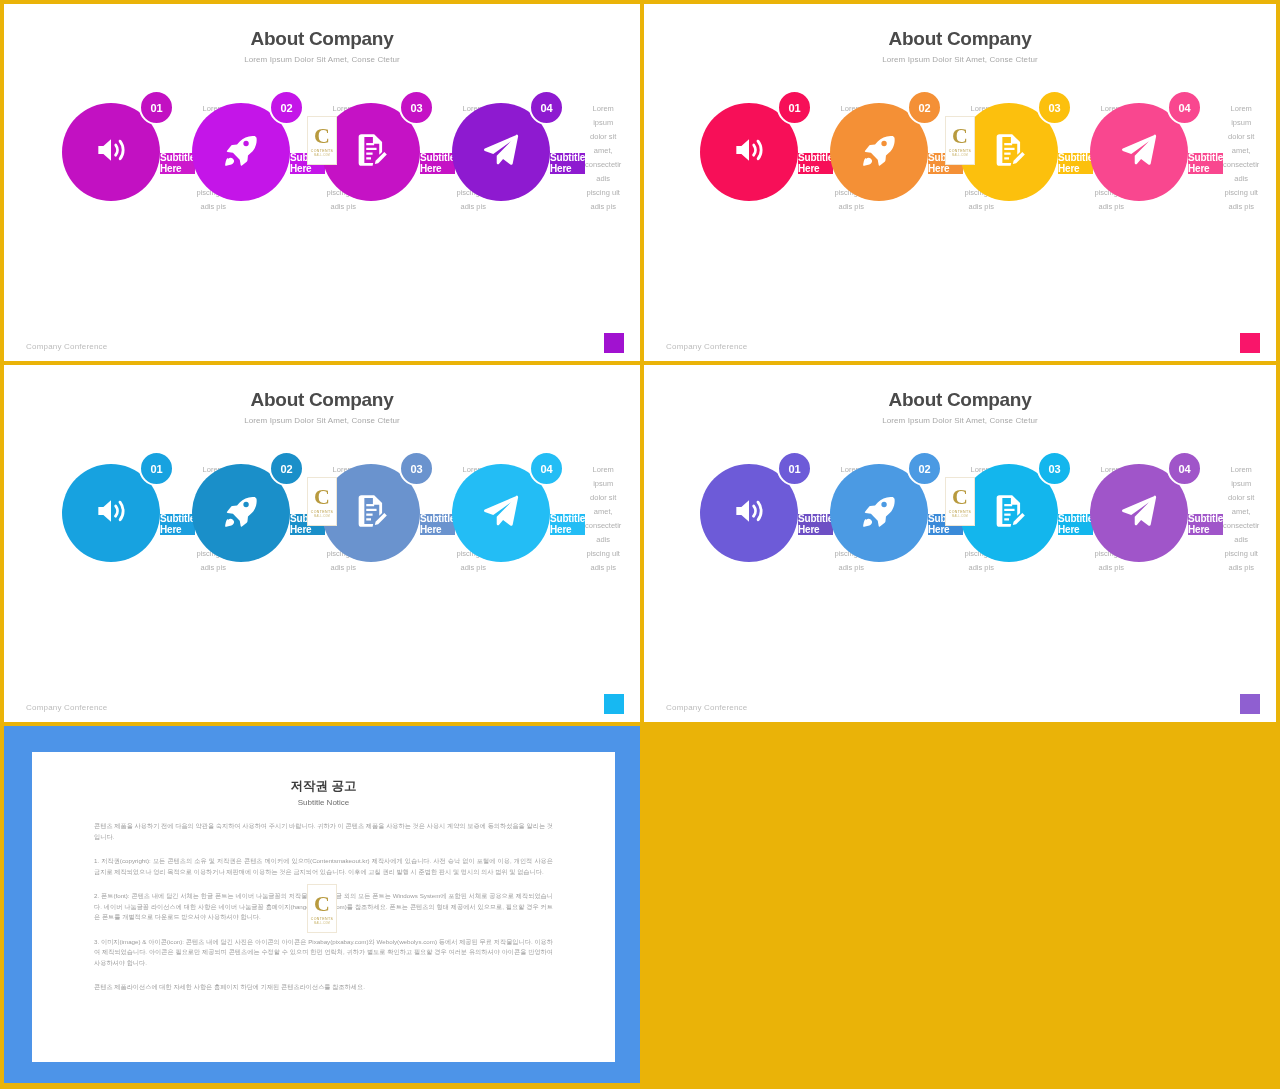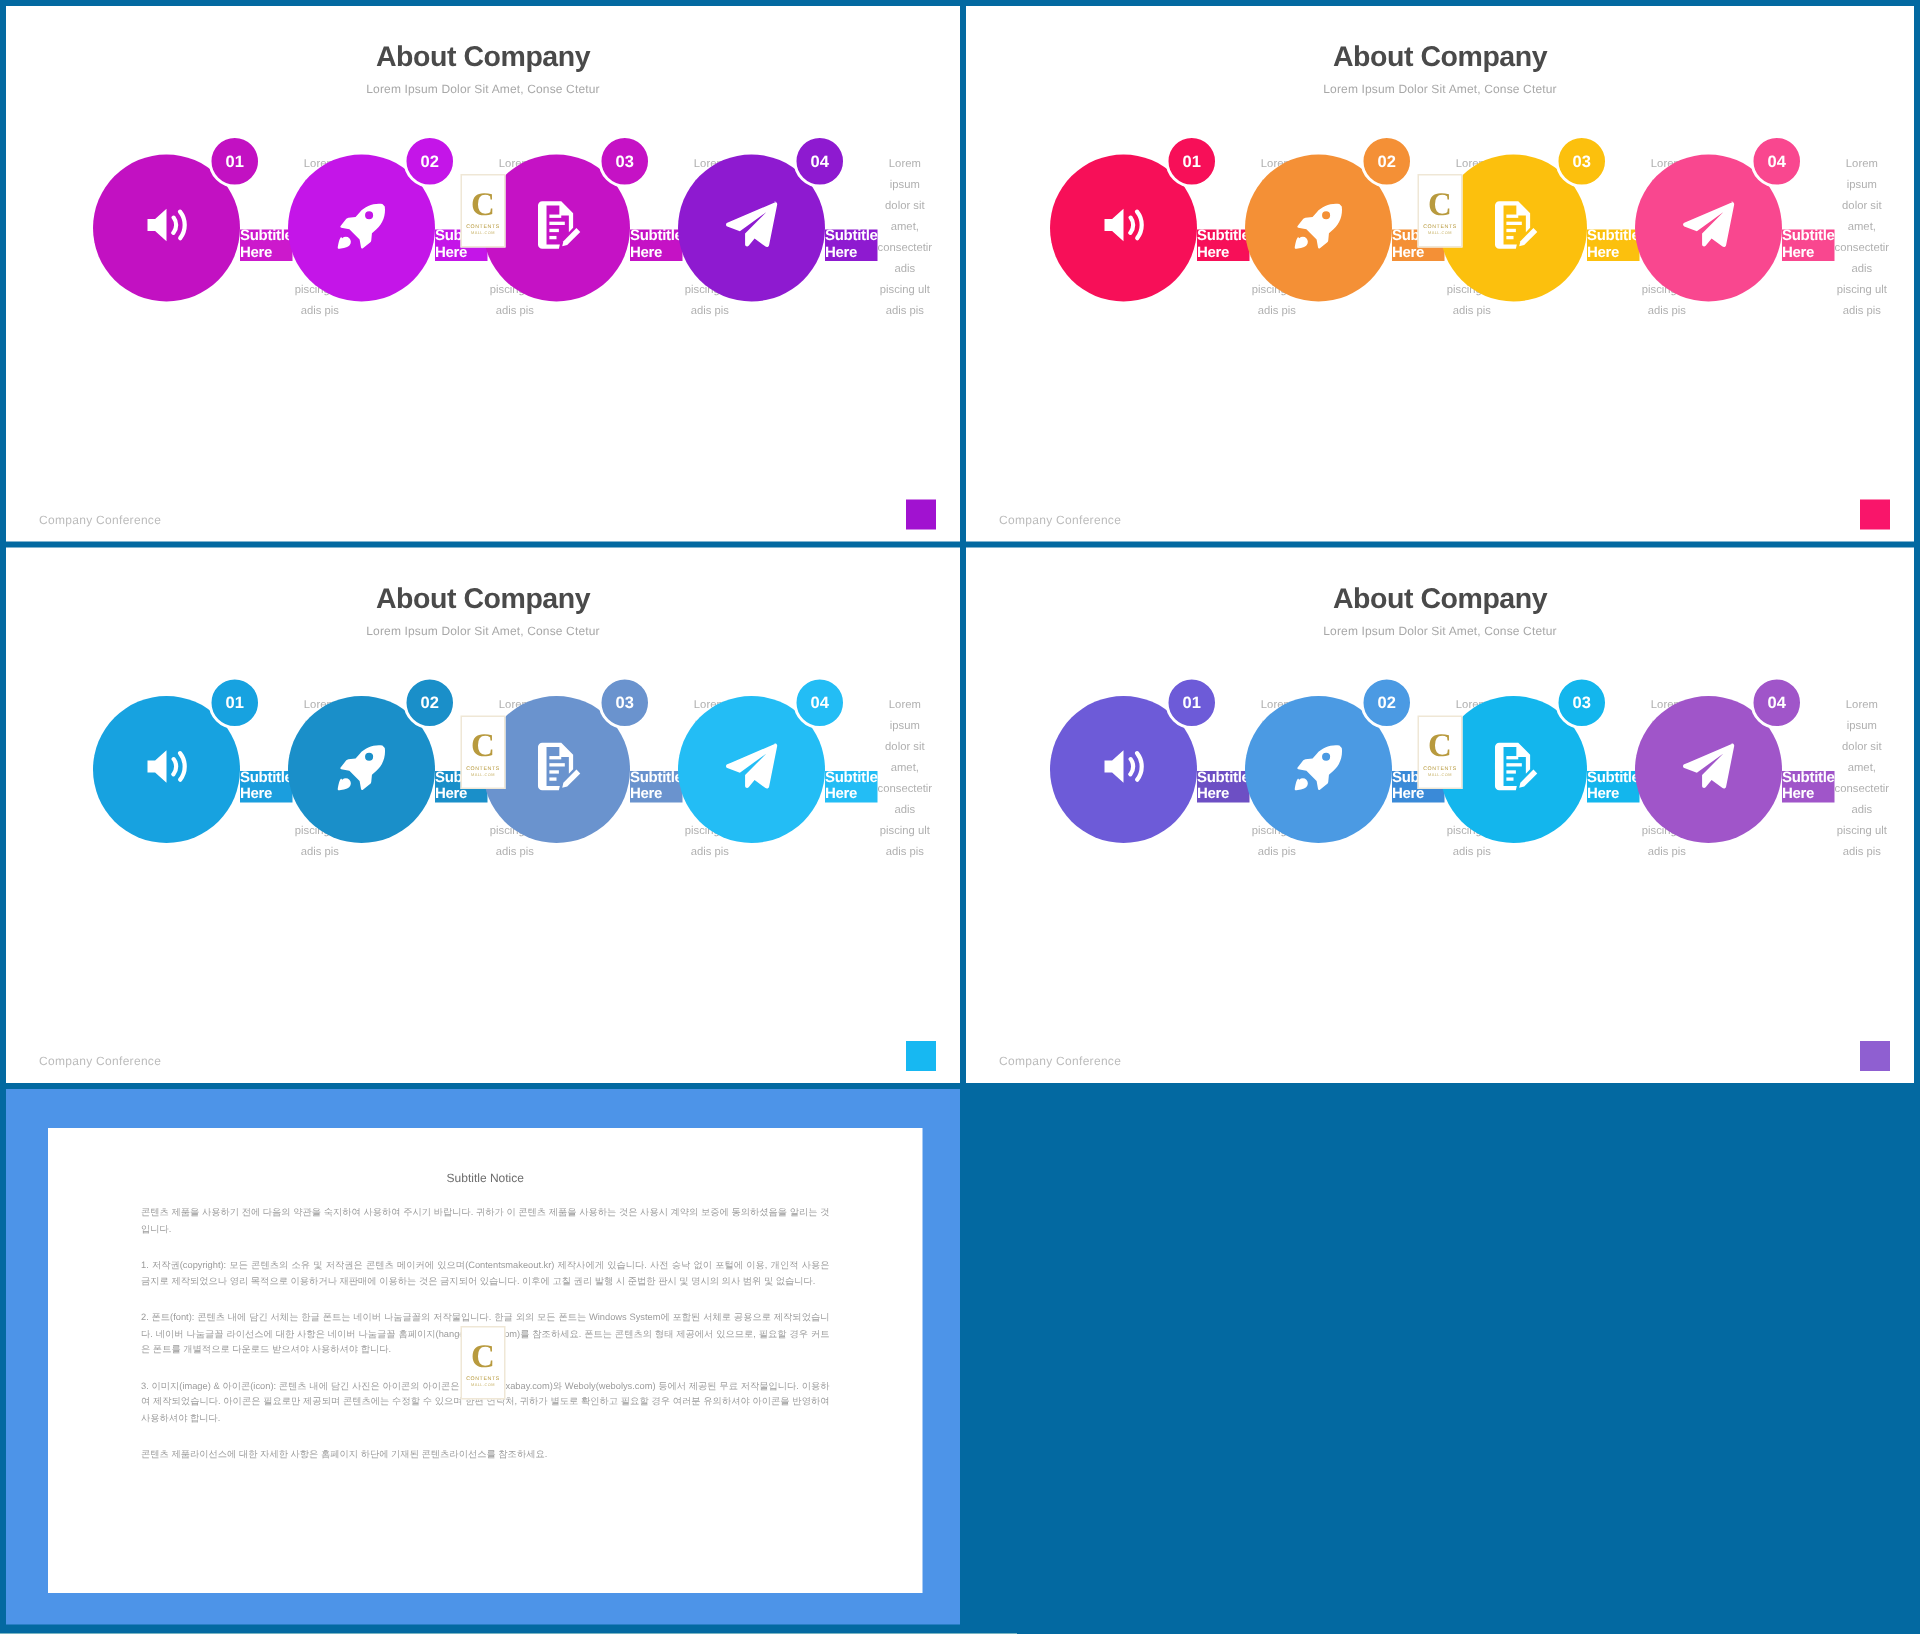--- a/index.html
+++ b/index.html
@@ -5,21 +5,21 @@
   * { box-sizing: border-box; margin: 0; padding: 0; }
   html, body {
     width: 1280px; height: 1089px;
     background: #d6efdd;
     font-family: "Liberation Sans", sans-serif;
     overflow: hidden;
   }
   .canvas {
     position: relative;
     width: 1280px; height: 1089px;
-    background: #0369a1;
+    background: #eab308;
   }
 
   
   .slide {
     position: absolute;
     background: #ffffff;
     overflow: hidden;
   }
   .slide-1 { left: 4px;   top: 4px;   width: 636px; height: 357px; }
   .slide-2 { left: 644px; top: 4px;   width: 632px; height: 357px; }
@@ -479,20 +479,21 @@
           <div class="wm-t1">CONTENTS</div>
           <div class="wm-t2">MALL.COM</div>
         </div>
       </div>
     <div class="slide-foot">Company Conference</div>
     <div class="foot-square" style="background: rgb(143, 95, 209);"></div>
   </div>
 
   <div class="slide-5" style="background: rgb(77, 148, 232);">
     <div class="copy-inner">
+      <div class="copy-title">저작권 공고</div>
       <div class="copy-sub">Subtitle Notice</div>
       <div class="copy-p">콘텐츠 제품을 사용하기 전에 다음의 약관을 숙지하여 사용하여 주시기 바랍니다. 귀하가 이 콘텐츠 제품을 사용하는 것은 사용시 계약의 보증에 동의하셨음을 알리는 것입니다.</div>
       <div class="copy-p">1. 저작권(copyright): 모든 콘텐츠의 소유 및 저작권은 콘텐츠 메이커에 있으며(Contentsmakeout.kr) 제작사에게 있습니다. 사전 승낙 없이 포털에 이용, 개인적 사용은 금지로 제작되었으나 영리 목적으로 이용하거나 재판매에 이용하는 것은 금지되어 있습니다. 이후에 고칠 권리 발행 시 준법한 판시 및 명시의 의사 범위 및 없습니다.</div>
       <div class="copy-p">2. 폰트(font): 콘텐츠 내에 담긴 서체는 한글 폰트는 네이버 나눔글꼴의 저작물입니다. 한글 외의 모든 폰트는 Windows System에 포함된 서체로 공용으로 제작되었습니다. 네이버 나눔글꼴 라이선스에 대한 사항은 네이버 나눔글꼴 홈페이지(hangeul.naver.com)를 참조하세요. 폰트는 콘텐츠의 형태 제공에서 있으므로, 필요할 경우 커트은 폰트를 개별적으로 다운로드 받으셔야 사용하셔야 합니다.</div>
       <div class="copy-p">3. 이미지(image) &amp; 아이콘(icon): 콘텐츠 내에 담긴 사진은 아이콘의 아이콘은 Pixabay(pixabay.com)와 Weboly(webolys.com) 등에서 제공된 무료 저작물입니다. 이용하여 제작되었습니다. 아이콘은 필요로만 제공되며 콘텐츠에는 수정할 수 있으며 한편 연락처, 귀하가 별도로 확인하고 필요할 경우 여러분 유의하셔야 아이콘을 반영하여 사용하셔야 합니다.</div>
       <div class="copy-p">콘텐츠 제품라이선스에 대한 자세한 사항은 홈페이지 하단에 기재된 콘텐츠라이선스를 참조하세요.</div>
     </div>
     <div class="copy-logo">
       <div class="wm-c">C</div>
       <div class="wm-t1">CONTENTS</div>

